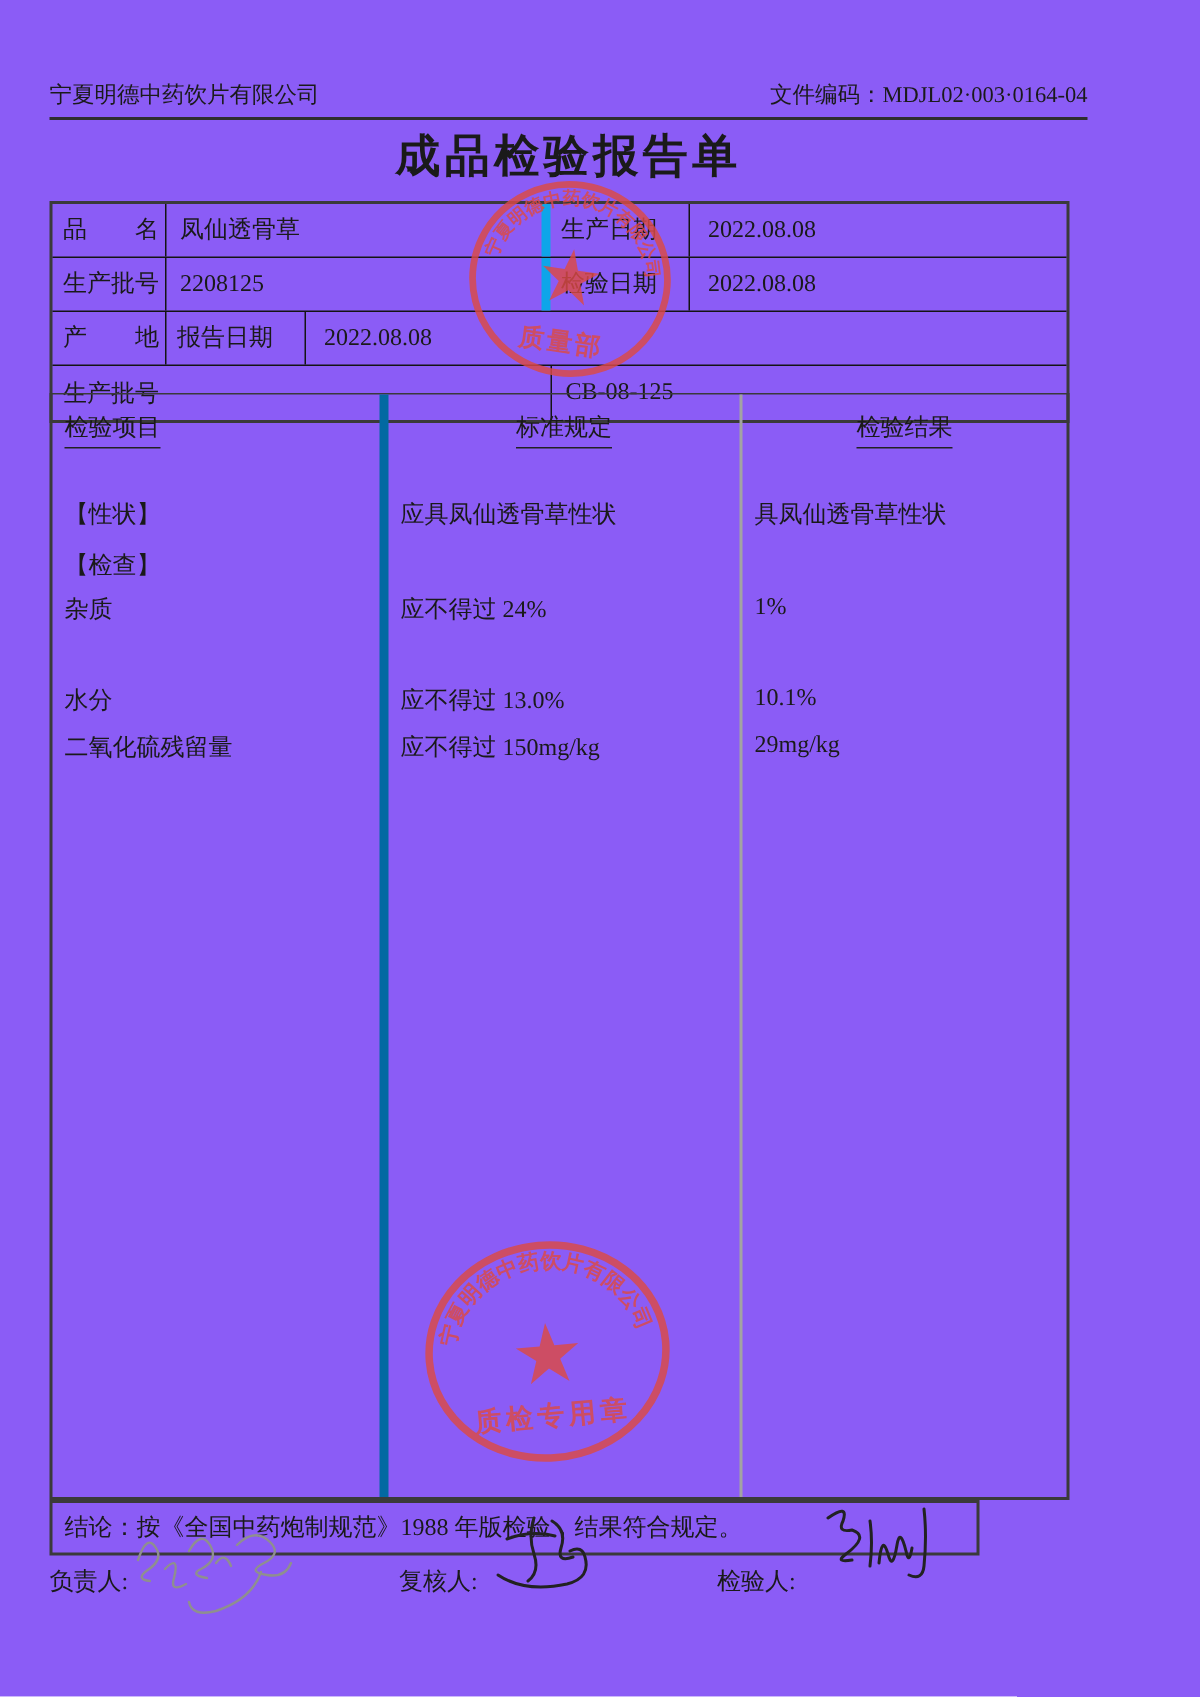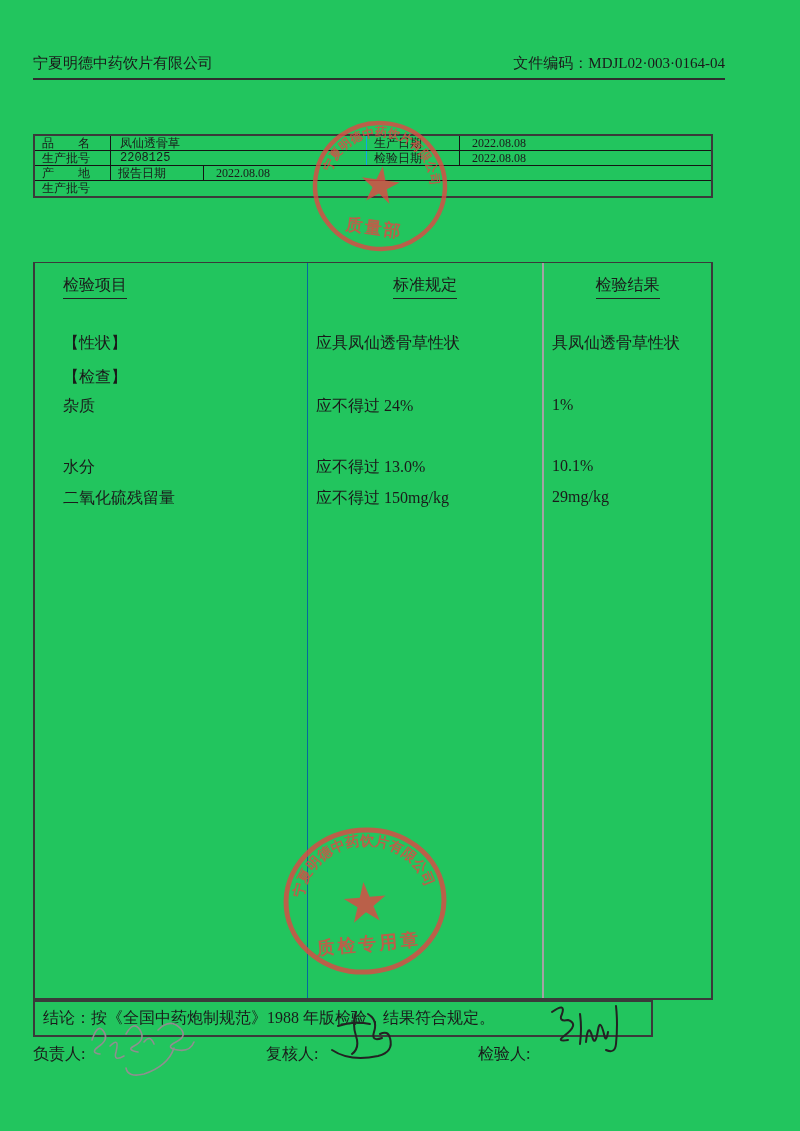--- a/index.html
+++ b/index.html
@@ -1,40 +1,40 @@
 <!DOCTYPE html>
 <html><head>
 <meta charset="utf-8">
 <style>
   * { margin:0; padding:0; box-sizing:border-box; }
   html,body { background:#ffffff; }
   .page {
-    position:relative; width:800px; height:1131px; background:#22c55e;
+    position:relative; width:800px; height:1131px; background:#8b5cf6;
     font-family:"Liberation Serif","DejaVu Serif",serif; color:#1a1a1a;
     overflow:hidden;
   }
   
   .hdr { position:absolute; left:33px; top:54px; width:692px; display:flex; justify-content:space-between; align-items:flex-end; font-size:15px; }
   .hdr-rule { position:absolute; left:33px; top:78px; width:692px; height:0; border-top:2px solid #2e2e2e; }
   .doc-title { position:absolute; left:33px; top:84px; width:692px; text-align:center; font-size:30px; font-weight:bold; letter-spacing:3px; }
   
   .info-table { position:absolute; left:33px; top:134px; width:680px; border:2px solid #3a3a3a; }
-  .irow { display:flex; height:15px; border-bottom:1px solid #141414; align-items:center; font-size:12px; }
+  .irow { display:flex; height:36px; border-bottom:1px solid #141414; align-items:center; font-size:16px; }
   .irow.last { border-bottom:none; }
   .cell { height:100%; display:flex; align-items:center; padding-left:7px; }
   .c-lab  { width:76px;  border-right:1px solid #141414; }
-  .c-val  { width:256px; border-right:1px solid #0ea5e9; padding-left:9px;font-family:Liberation Mono, monospace; }
+  .c-val  { width:256px; border-right:6px solid #0ea5e9; padding-left:9px; }
   .c-lab2 { width:93px;  border-right:1px solid #141414; }
   .c-val2 { flex:1; padding-left:12px; }
   .c-labw { width:332px; }
   .c-valw { flex:1; border-left:1px solid #141414; padding-left:9px; }
   
   .detail-table { position:absolute; left:33px; top:262px; width:680px; height:738px; border:2px solid #3a3a3a; border-top-width:1px; display:flex; font-size:16px; }
   .dcol { position:relative; height:100%; }
-  .dcol1 { width:253px; border-right:1px solid #0369a1;margin-left:20px; }
+  .dcol1 { width:224px; border-right:6px solid #0369a1; }
   .dcol2 { width:236px; border-right:2px solid #a3a3a3; }
   .dcol3 { flex:1; }
   .dhead { position:absolute; top:12px; display:inline-block; border-bottom:1px solid #222; padding-bottom:2px; }
   .dhead.left { left:8px; }
   .dhead.center { left:0; right:0; margin:0 auto; width:max-content; }
   .dline { position:absolute; left:8px; white-space:nowrap; }
   .r-xz { top:70px; }  
   .r-jc { top:104px; } 
   .r-zz { top:133px; } 
   .r-sf { top:194px; } 
@@ -53,20 +53,21 @@
 <body>
 
 <div class="page">
 
   <div class="hdr">
     <span>宁夏明德中药饮片有限公司</span>
     <span>文件编码：MDJL02·003·0164-04</span>
   </div>
   <div class="hdr-rule"></div>
 
+  <div class="doc-title">成品检验报告单</div>
 
   <div class="info-table">
     <div class="irow">
       <div class="cell c-lab">品　　名</div>
       <div class="cell c-val">凤仙透骨草</div>
       <div class="cell c-lab2">生产日期</div>
       <div class="cell c-val2">2022.08.08</div>
     </div>
     <div class="irow">
       <div class="cell c-lab">生产批号</div>
@@ -74,20 +75,21 @@
       <div class="cell c-lab2">检验日期</div>
       <div class="cell c-val2">2022.08.08</div>
     </div>
     <div class="irow">
       <div class="cell c-lab">产　　地</div>
       <div class="cell c-lab2">报告日期</div>
       <div class="cell c-val2">2022.08.08</div>
     </div>
     <div class="irow last">
       <div class="cell c-labw">生产批号</div>
+      <div class="cell c-valw">CB-08-125</div>
     </div>
   </div>
 
   <div class="detail-table">
     <div class="dcol dcol1">
       <span class="dhead left">检验项目</span>
       <span class="dline r-xz">【性状】</span>
       <span class="dline r-jc">【检查】</span>
       <span class="dline r-zz">杂质</span>
       <span class="dline r-sf">水分</span>

